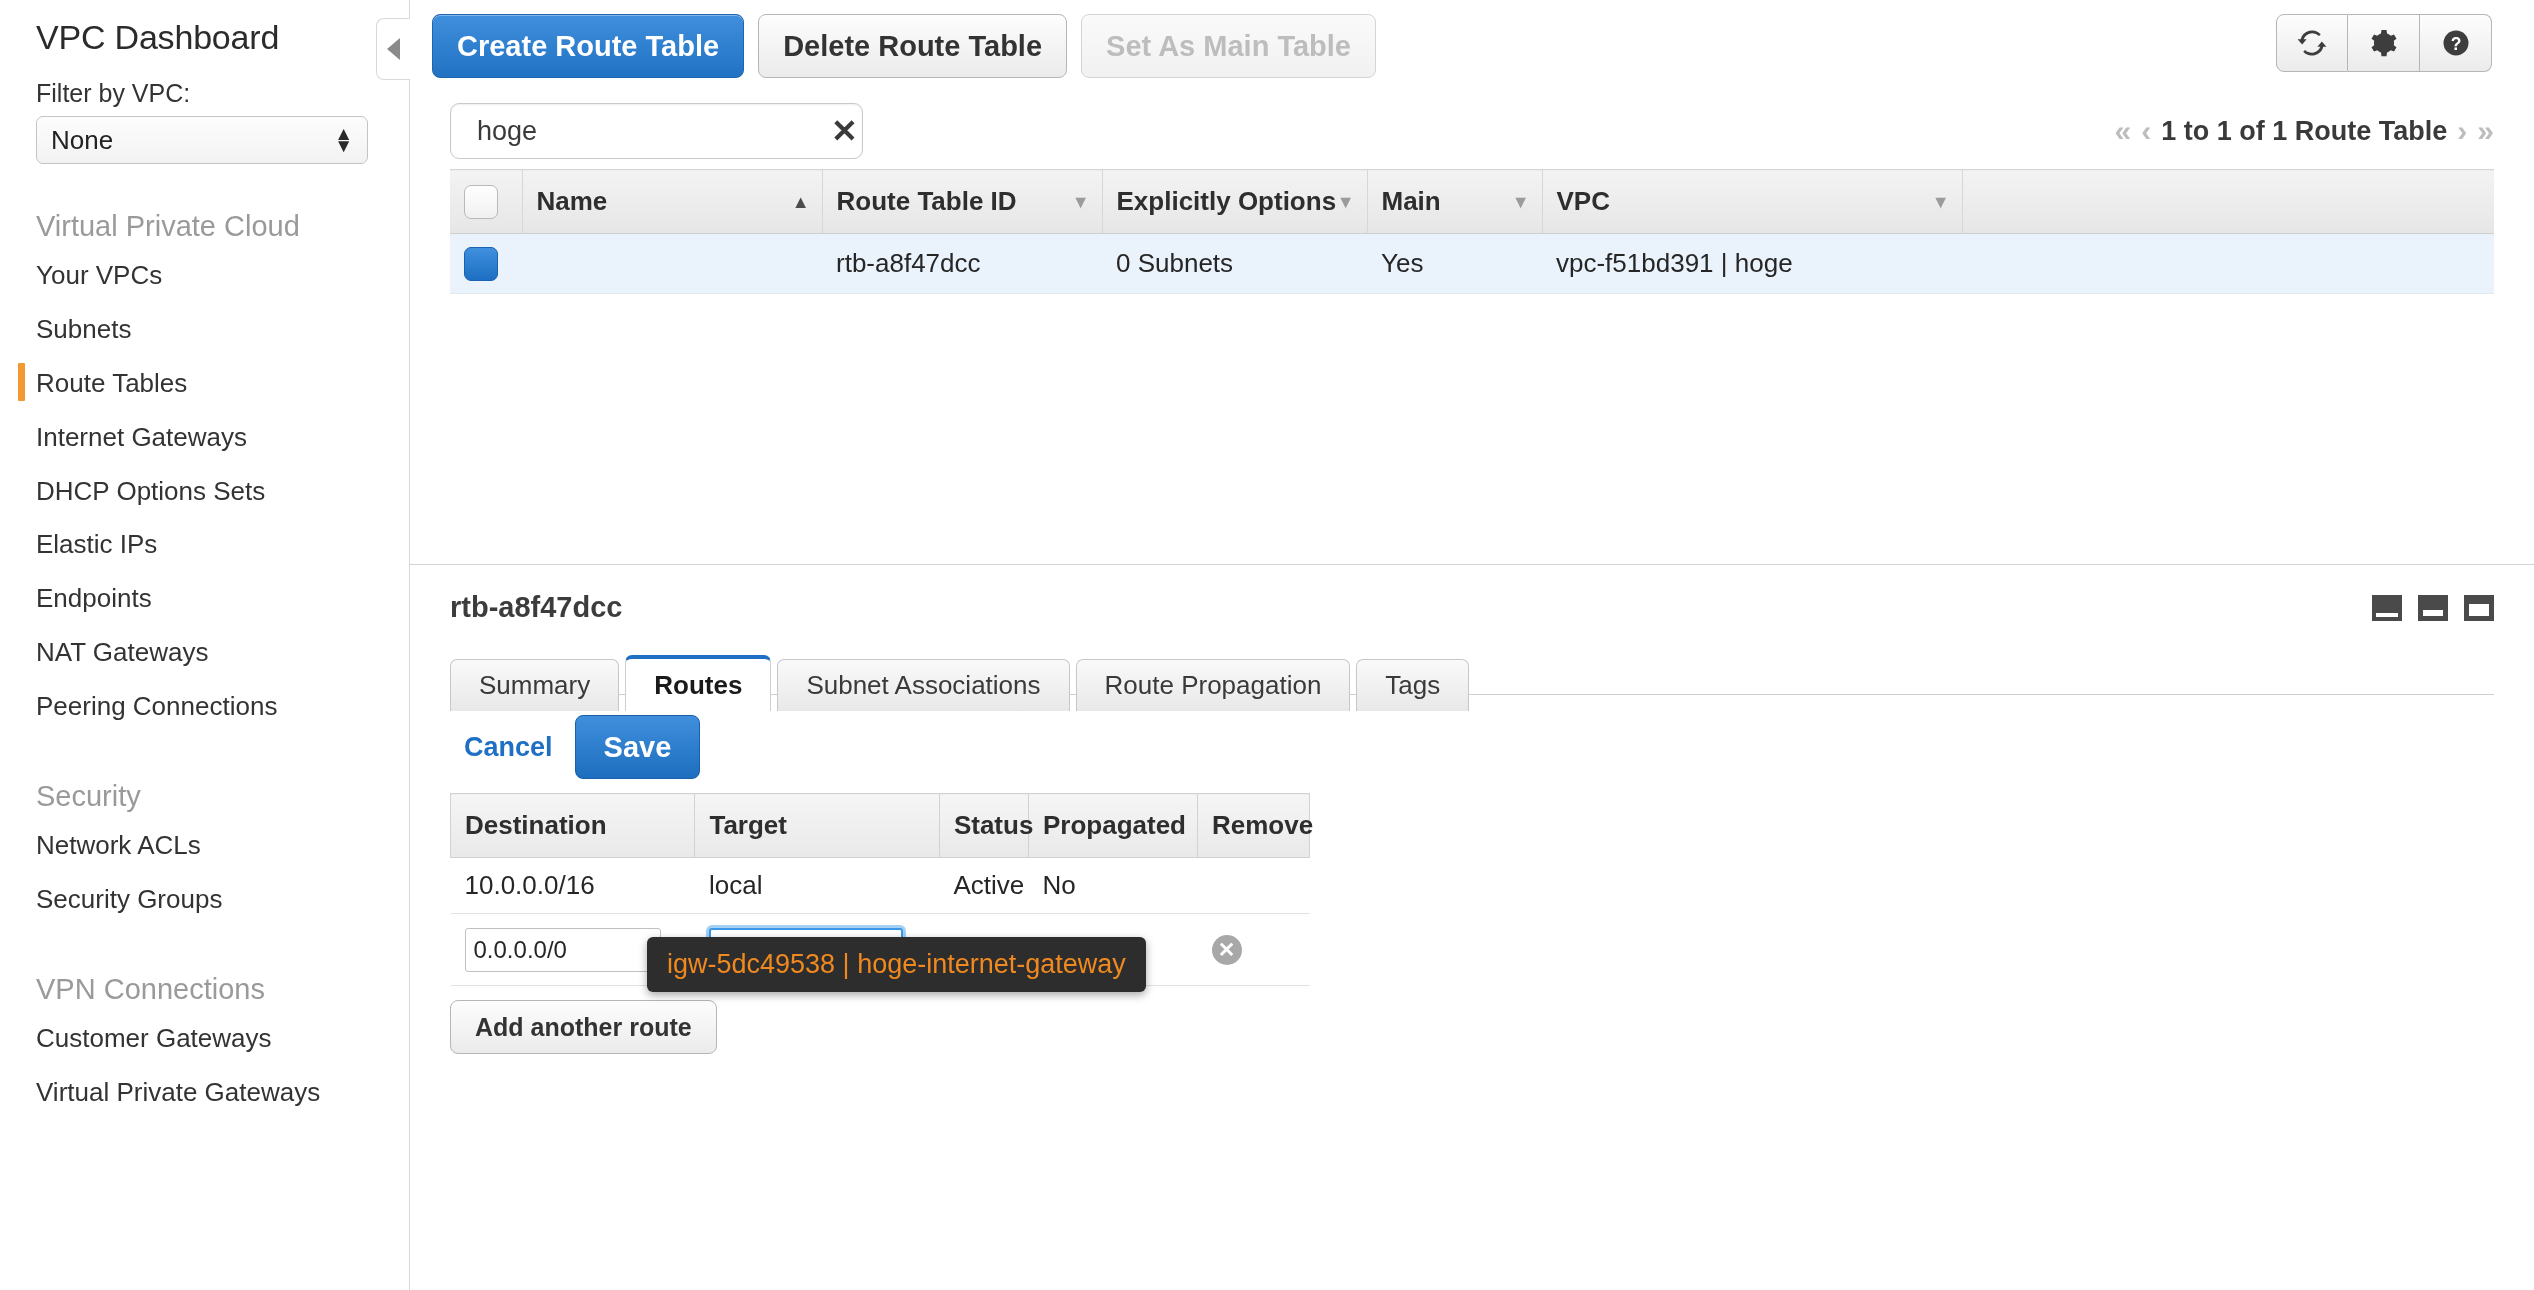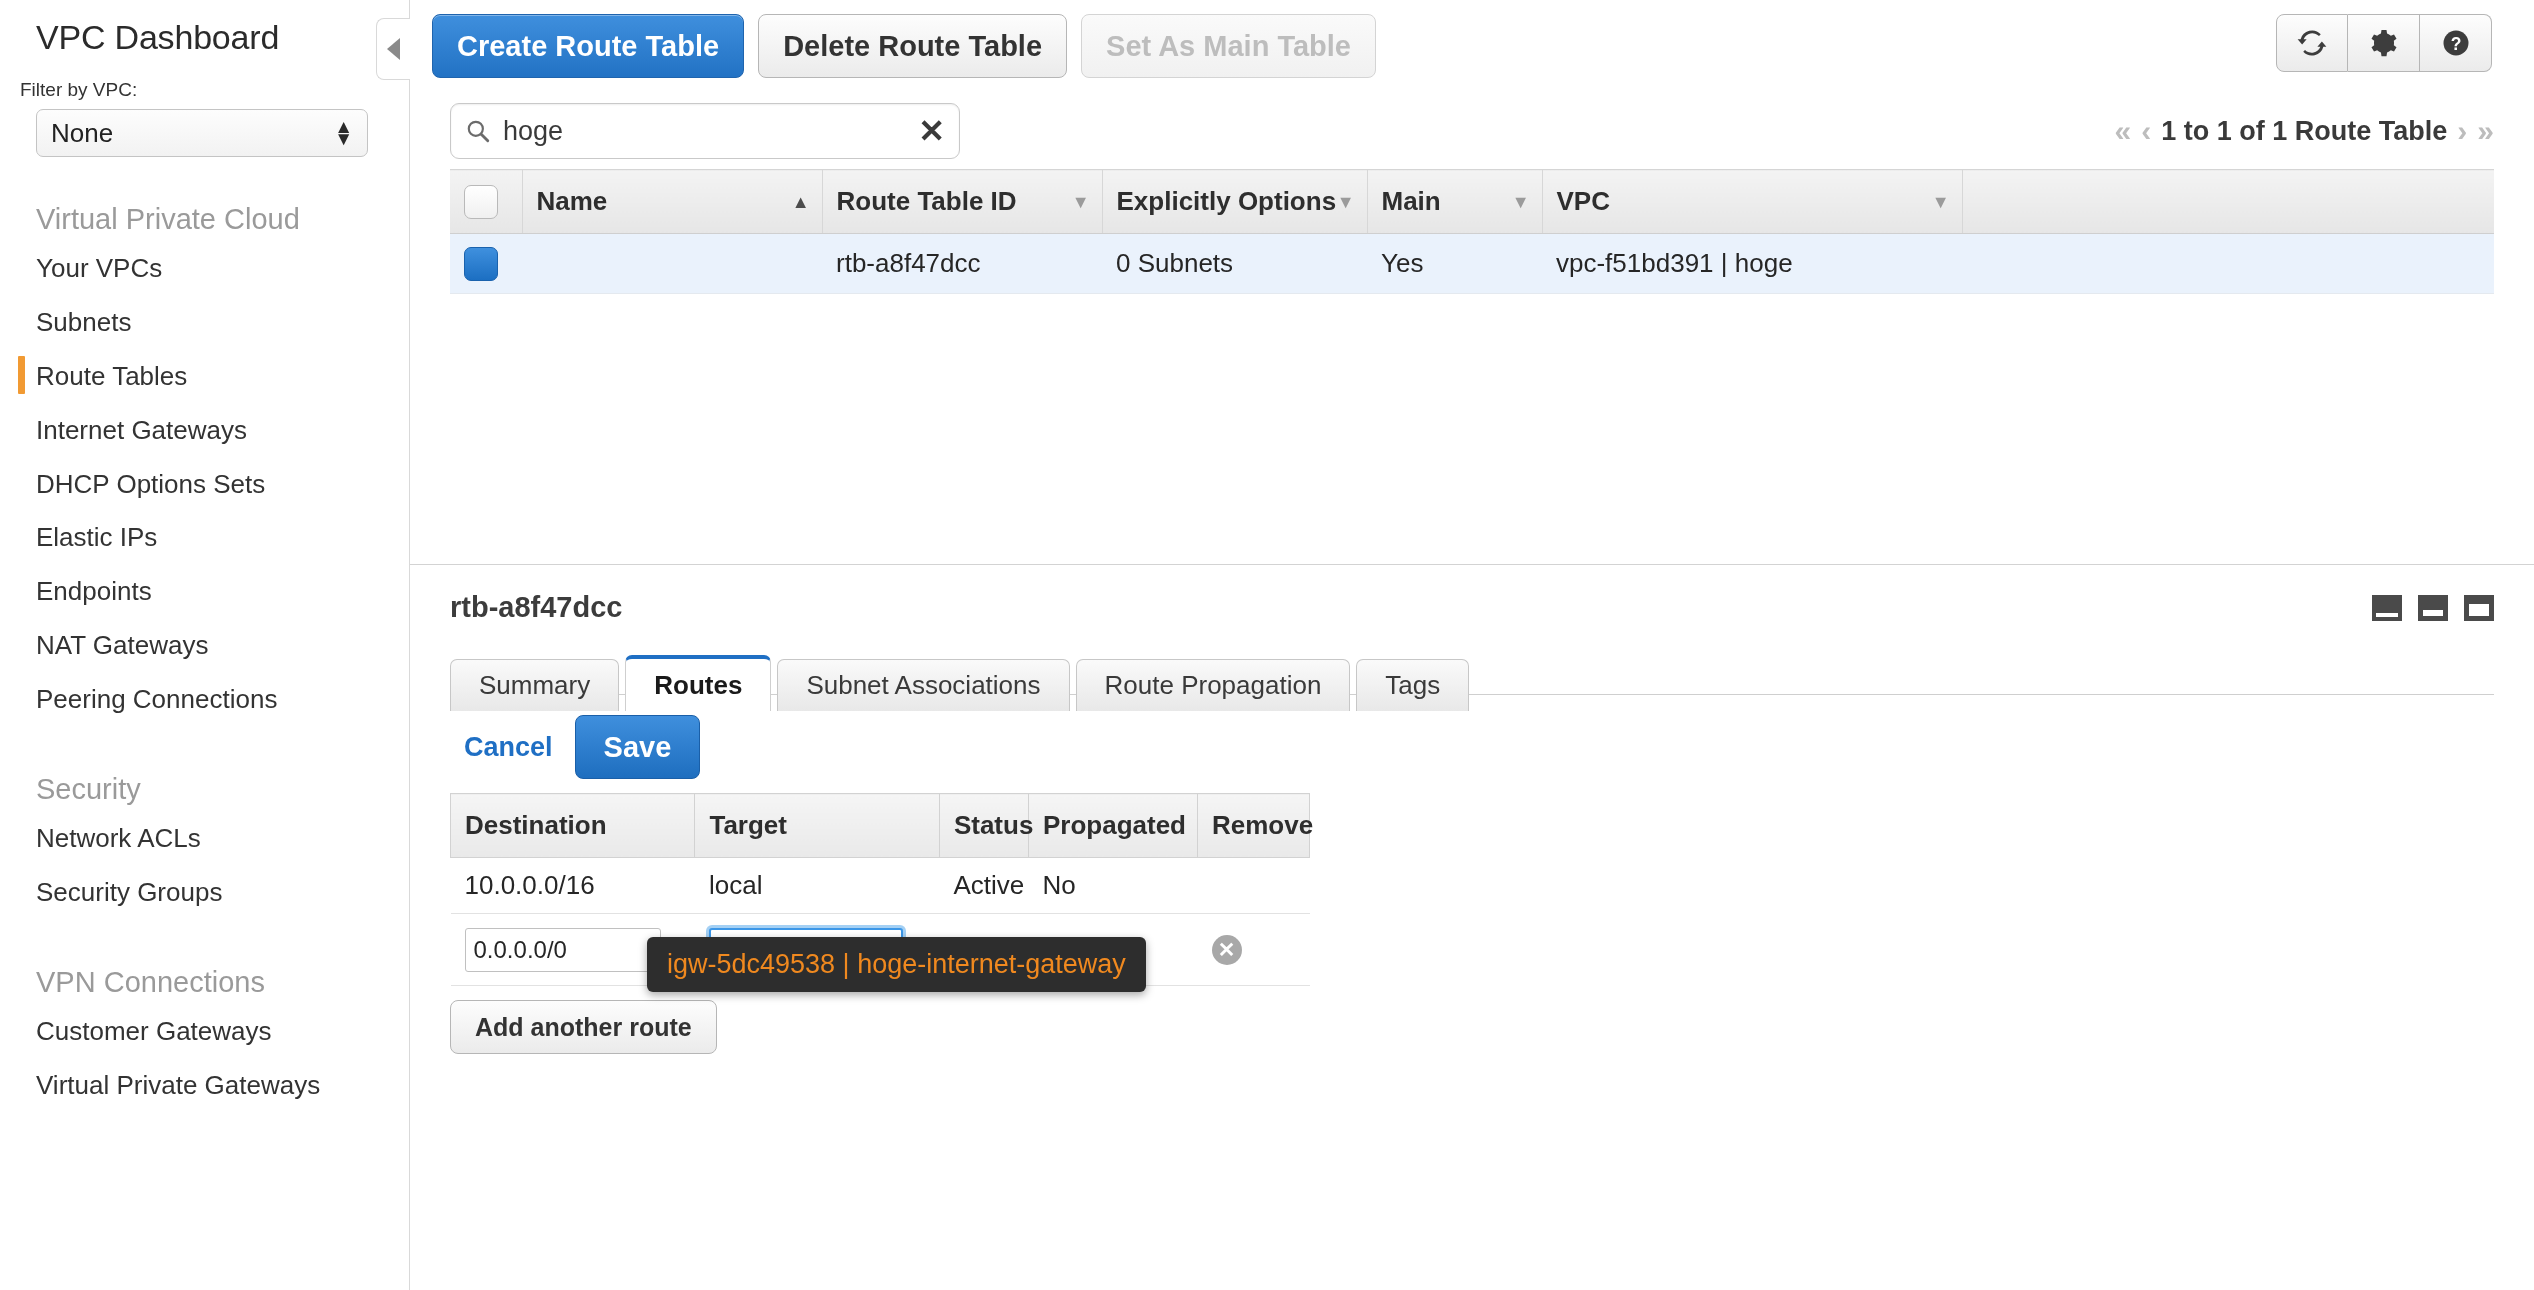--- a/index.html
+++ b/index.html
@@ -18,21 +18,21 @@
     border-right: 1px solid #d9d9d9;
     padding: 18px 0 0 0;
     flex-shrink: 0;
     position: relative;
   }
   .sb-title {
     font-size: 34px; color: #2b2b2b; font-weight: 400;
     padding: 0 0 0 36px; letter-spacing: -0.2px;
   }
   .sb-filter-label {
-    font-size: 19px; color: #333; padding: 22px 0 0 20px;
+    font-size: 25px; color: #333; padding: 22px 0 0 36px;
   }
   .sb-select-wrap { padding: 8px 0 0 36px; }
   .sb-select {
     width: 332px; height: 48px;
     border: 1px solid #c4c4c4; border-radius: 7px;
     background: linear-gradient(#fdfdfd, #f2f2f2);
     font-size: 26px; color: #222;
     display: flex; align-items: center;
     padding-left: 14px;
     position: relative;
@@ -107,21 +107,21 @@
   .icon-btn:last-child { border-radius: 0 8px 8px 0; }
   .icon-btn + .icon-btn { border-left: none; }
 
   
   .searchrow {
     display: flex; align-items: center;
     padding: 8px 40px 10px 40px;
     background: #fff;
   }
   .search {
-    width: 510px; height: 56px;
+    width: 413px; height: 56px;
     border: 1px solid #c9c9c9; border-radius: 9px;
     background: #fff;
     display: flex; align-items: center;
     padding: 0 14px;
     box-shadow: inset 0 1px 2px rgba(0,0,0,.07);
   }
   .search .s-input {
     border: none; outline: none; flex: 1;
     font-size: 27px; color: #3a3a3a; background: transparent;
     font-family: "Liberation Sans", sans-serif;

